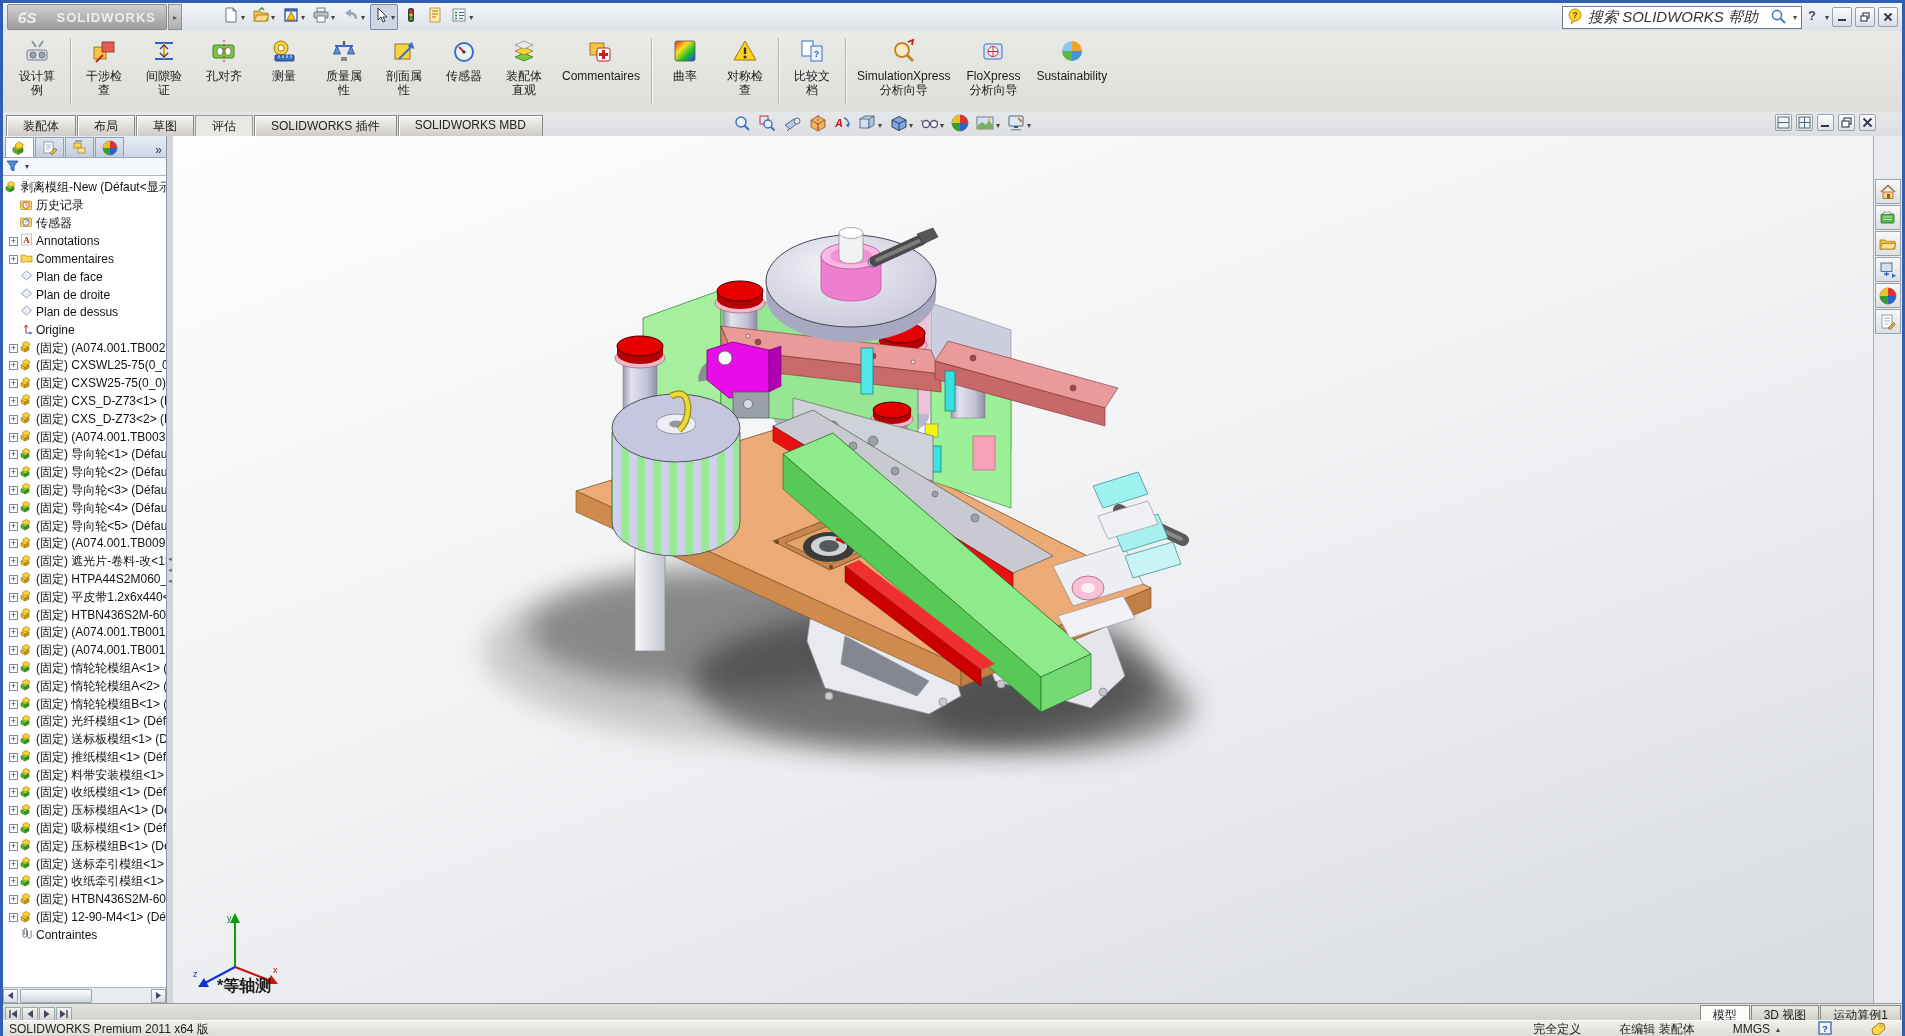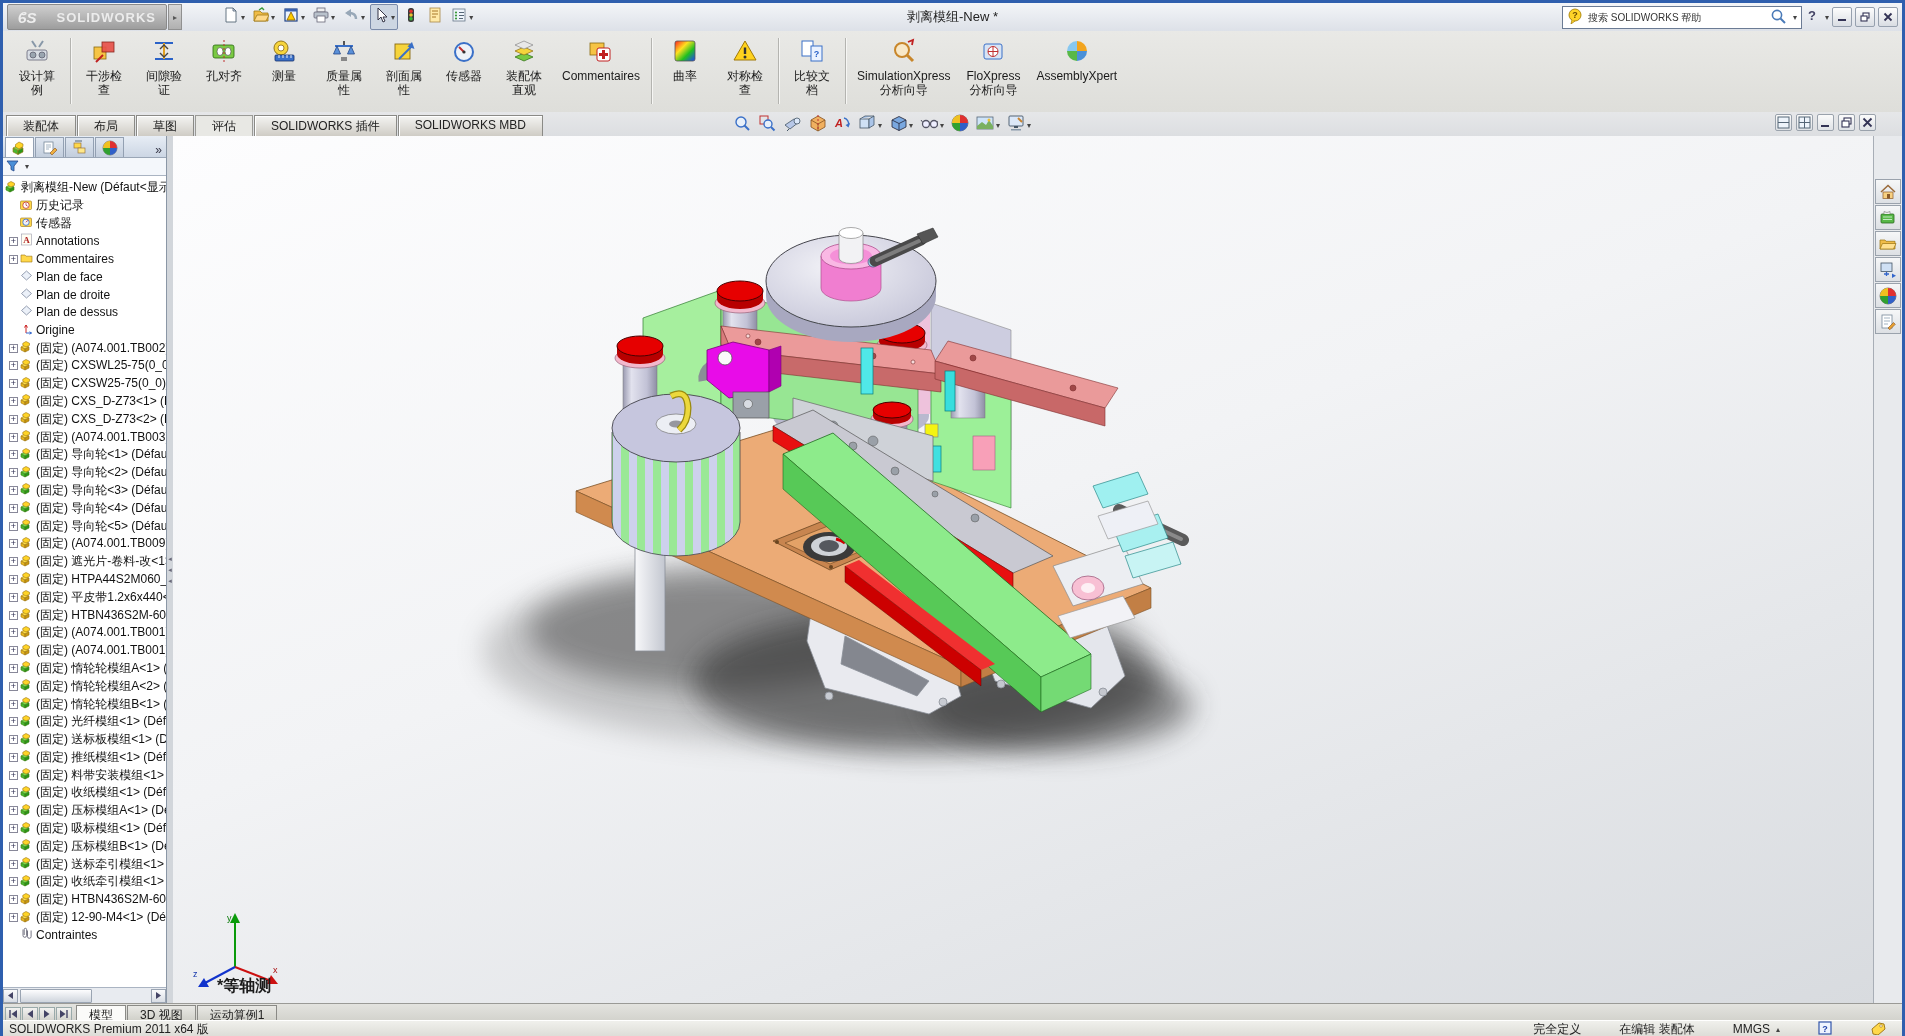--- a/index.html
+++ b/index.html
@@ -17,21 +17,21 @@
   .logo .lg{font-size:13px;font-weight:bold;letter-spacing:1px;color:#ececec;}
   .ovf{width:12px;height:24px;margin-left:1px;background:linear-gradient(#d8d8d8,#b0b0b0);
        border:1px solid #909090;font-size:8px;color:#555;display:flex;align-items:center;justify-content:center;}
   .qat{display:flex;align-items:center;margin-left:38px;gap:2px;}
   .qbtn{display:flex;align-items:center;padding:2px 2px;border:1px solid transparent;border-radius:2px;}
   .qbtn.pressed{background:#cdd6e2;border:1px solid #7a8aa8;}
   .caret{font-size:8px;color:#444;margin-left:2px;}
   .wtitle{position:absolute;left:0;right:0;text-align:center;font-size:13px;color:#222;pointer-events:none;}
   .search{position:absolute;right:100px;top:3px;width:230px;height:21px;background:#fff;border:1px solid #6b7b94;
           display:flex;align-items:center;padding:0 4px;gap:5px;}
-  .search .stext{font-size:10px;color:#333;flex:1;}
+  .search .stext{font-size:15px;color:#333;flex:1;font-style:italic;}
   .winbtns{position:absolute;right:4px;top:4px;display:flex;gap:3px;align-items:center;}
   .winbtn{width:18px;height:18px;display:flex;align-items:center;justify-content:center;
           background:linear-gradient(#fdfdfd,#d9dde3);border:1px solid #96a0ae;border-radius:2px;}
 
   
   .ribbon{position:absolute;left:0;right:0;top:28px;height:81px;background:linear-gradient(#e9e9e6,#dededa);
           display:flex;align-items:flex-start;padding:3px 0 0 4px;box-sizing:border-box;}
   .rbtn{display:flex;flex-direction:column;align-items:center;justify-content:flex-start;
         padding:3px 7px 0;min-width:44px;height:72px;font-size:12px;line-height:14px;color:#1a1a1a;
         text-align:center;border:1px solid transparent;border-radius:2px;}
@@ -81,21 +81,21 @@
             background:linear-gradient(160deg,#fdfdfe 0%,#f2f3f5 45%,#d8dbdf 100%);overflow:hidden;}
   .vlabel{position:absolute;left:44px;bottom:6px;font-size:16px;font-weight:bold;color:#1a1a1a;}
   .triad{position:absolute;left:18px;bottom:14px;}
   .taskpane{position:absolute;right:0;top:0;bottom:0;width:28px;background:#e8eaed;border-left:1px solid #a8aeb6;}
   .tpbtn{width:26px;height:25px;margin:1px 0 0 1px;display:flex;align-items:center;justify-content:center;
          background:linear-gradient(#f6f7f8,#dde0e4);border:1px solid #9aa2ac;box-sizing:border-box;}
   .tpstack{position:absolute;top:42px;left:0;}
 
   
   .bottomtabs{position:absolute;left:0;right:0;top:1000px;height:17px;background:linear-gradient(#e3e3df,#d2d2cc);
-              border-top:1px solid #9a9a96;display:flex;align-items:flex-end;}
+              border-top:1px solid #9a9a96;display:flex;align-items:flex-end;justify-content:space-between;}
   .nav{display:flex;gap:1px;margin:0 4px 0 2px;}
   .navbtn{width:16px;height:14px;background:linear-gradient(#f2f2f0,#d4d4ce);border:1px solid #9aa;box-sizing:border-box;
           display:flex;align-items:center;justify-content:center;}
   .btab{height:16px;box-sizing:border-box;padding:1px 12px;font-size:12px;color:#222;margin-right:1px;
         background:linear-gradient(#e9e9e5,#cfcfc8);border:1px solid #8a8a86;border-bottom:none;}
   .btab.active{background:#fbfbf9;}
 
   
   .statusbar{position:absolute;left:0;right:0;top:1017px;height:16px;background:linear-gradient(#f0f0ec,#dcdcd6);
              border-top:1px solid #fff;display:flex;align-items:center;font-size:12px;color:#222;}
@@ -177,21 +177,20 @@
           <span><svg width="16" height="16" viewBox="0 0 16 16" xmlns="http://www.w3.org/2000/svg">
               <rect x="2" y="2" width="12" height="12" fill="#eef4fb" stroke="#678" stroke-width="0.8"></rect>
               <circle cx="5" cy="5.5" r="1.1" fill="#3a9a3a"></circle>
               <circle cx="5" cy="8.5" r="1.1" fill="#3a9a3a"></circle>
               <circle cx="5" cy="11.5" r="1.1" fill="#3a9a3a"></circle>
               <path d="M8 5.5h5M8 8.5h5M8 11.5h4" stroke="#567" stroke-width="1"></path>
             </svg></span>
           <span class="caret">▾</span>
         </div>
       </div>
-    <div class="wtitle">剥离模组-New *</div>
     <div class="search">
       <span id="ic-balloon"><svg width="16" height="16" viewBox="0 0 16 16" xmlns="http://www.w3.org/2000/svg">
             <circle cx="8" cy="7" r="6" fill="#ffd428" stroke="#a8820a" stroke-width="0.9"></circle>
             <path d="M5 12l-1 4 4-3" fill="#ffd428" stroke="#a8820a" stroke-width="0.8"></path>
             <text x="8" y="10" font-size="9" text-anchor="middle" fill="#6a4a00" font-weight="bold">?</text>
           </svg></span>
       <span class="stext">搜索 SOLIDWORKS 帮助</span>
       <span id="ic-mag"><svg width="16" height="16" viewBox="0 0 16 16" xmlns="http://www.w3.org/2000/svg">
             <circle cx="7" cy="7" r="4.6" fill="none" stroke="#4a7ab8" stroke-width="1.6"></circle>
             <path d="M10.5 10.5L15 15" stroke="#4a7ab8" stroke-width="2"></path>
@@ -372,21 +371,21 @@
         <div>FloXpress</div>
         <div>分析向导</div>
       </div>
       <div class="rbtn">
         <span><svg width="26" height="26" viewBox="0 0 26 26" xmlns="http://www.w3.org/2000/svg">
             <path d="M13 3a10 10 0 0 1 10 10h-10z" fill="#f2a41e"></path>
             <path d="M23 13a10 10 0 0 1-10 10v-10z" fill="#4a90d8"></path>
             <path d="M13 23A10 10 0 0 1 3 13h10z" fill="#58b848"></path>
             <path d="M3 13A10 10 0 0 1 13 3v10z" fill="#88c8f0"></path>
           </svg></span>
-        <div>AssemblyXpert</div>
+        <div>Sustainability</div>
         <div></div>
       </div>
     </div>
 
   <div class="tabrow">
     <div style="display:flex;align-items:flex-end;margin-left:2px;" id="cmtabs">
         <div class="ctab">装配体</div>
         <div class="ctab">布局</div>
         <div class="ctab">草图</div>
         <div class="ctab active">评估</div>

